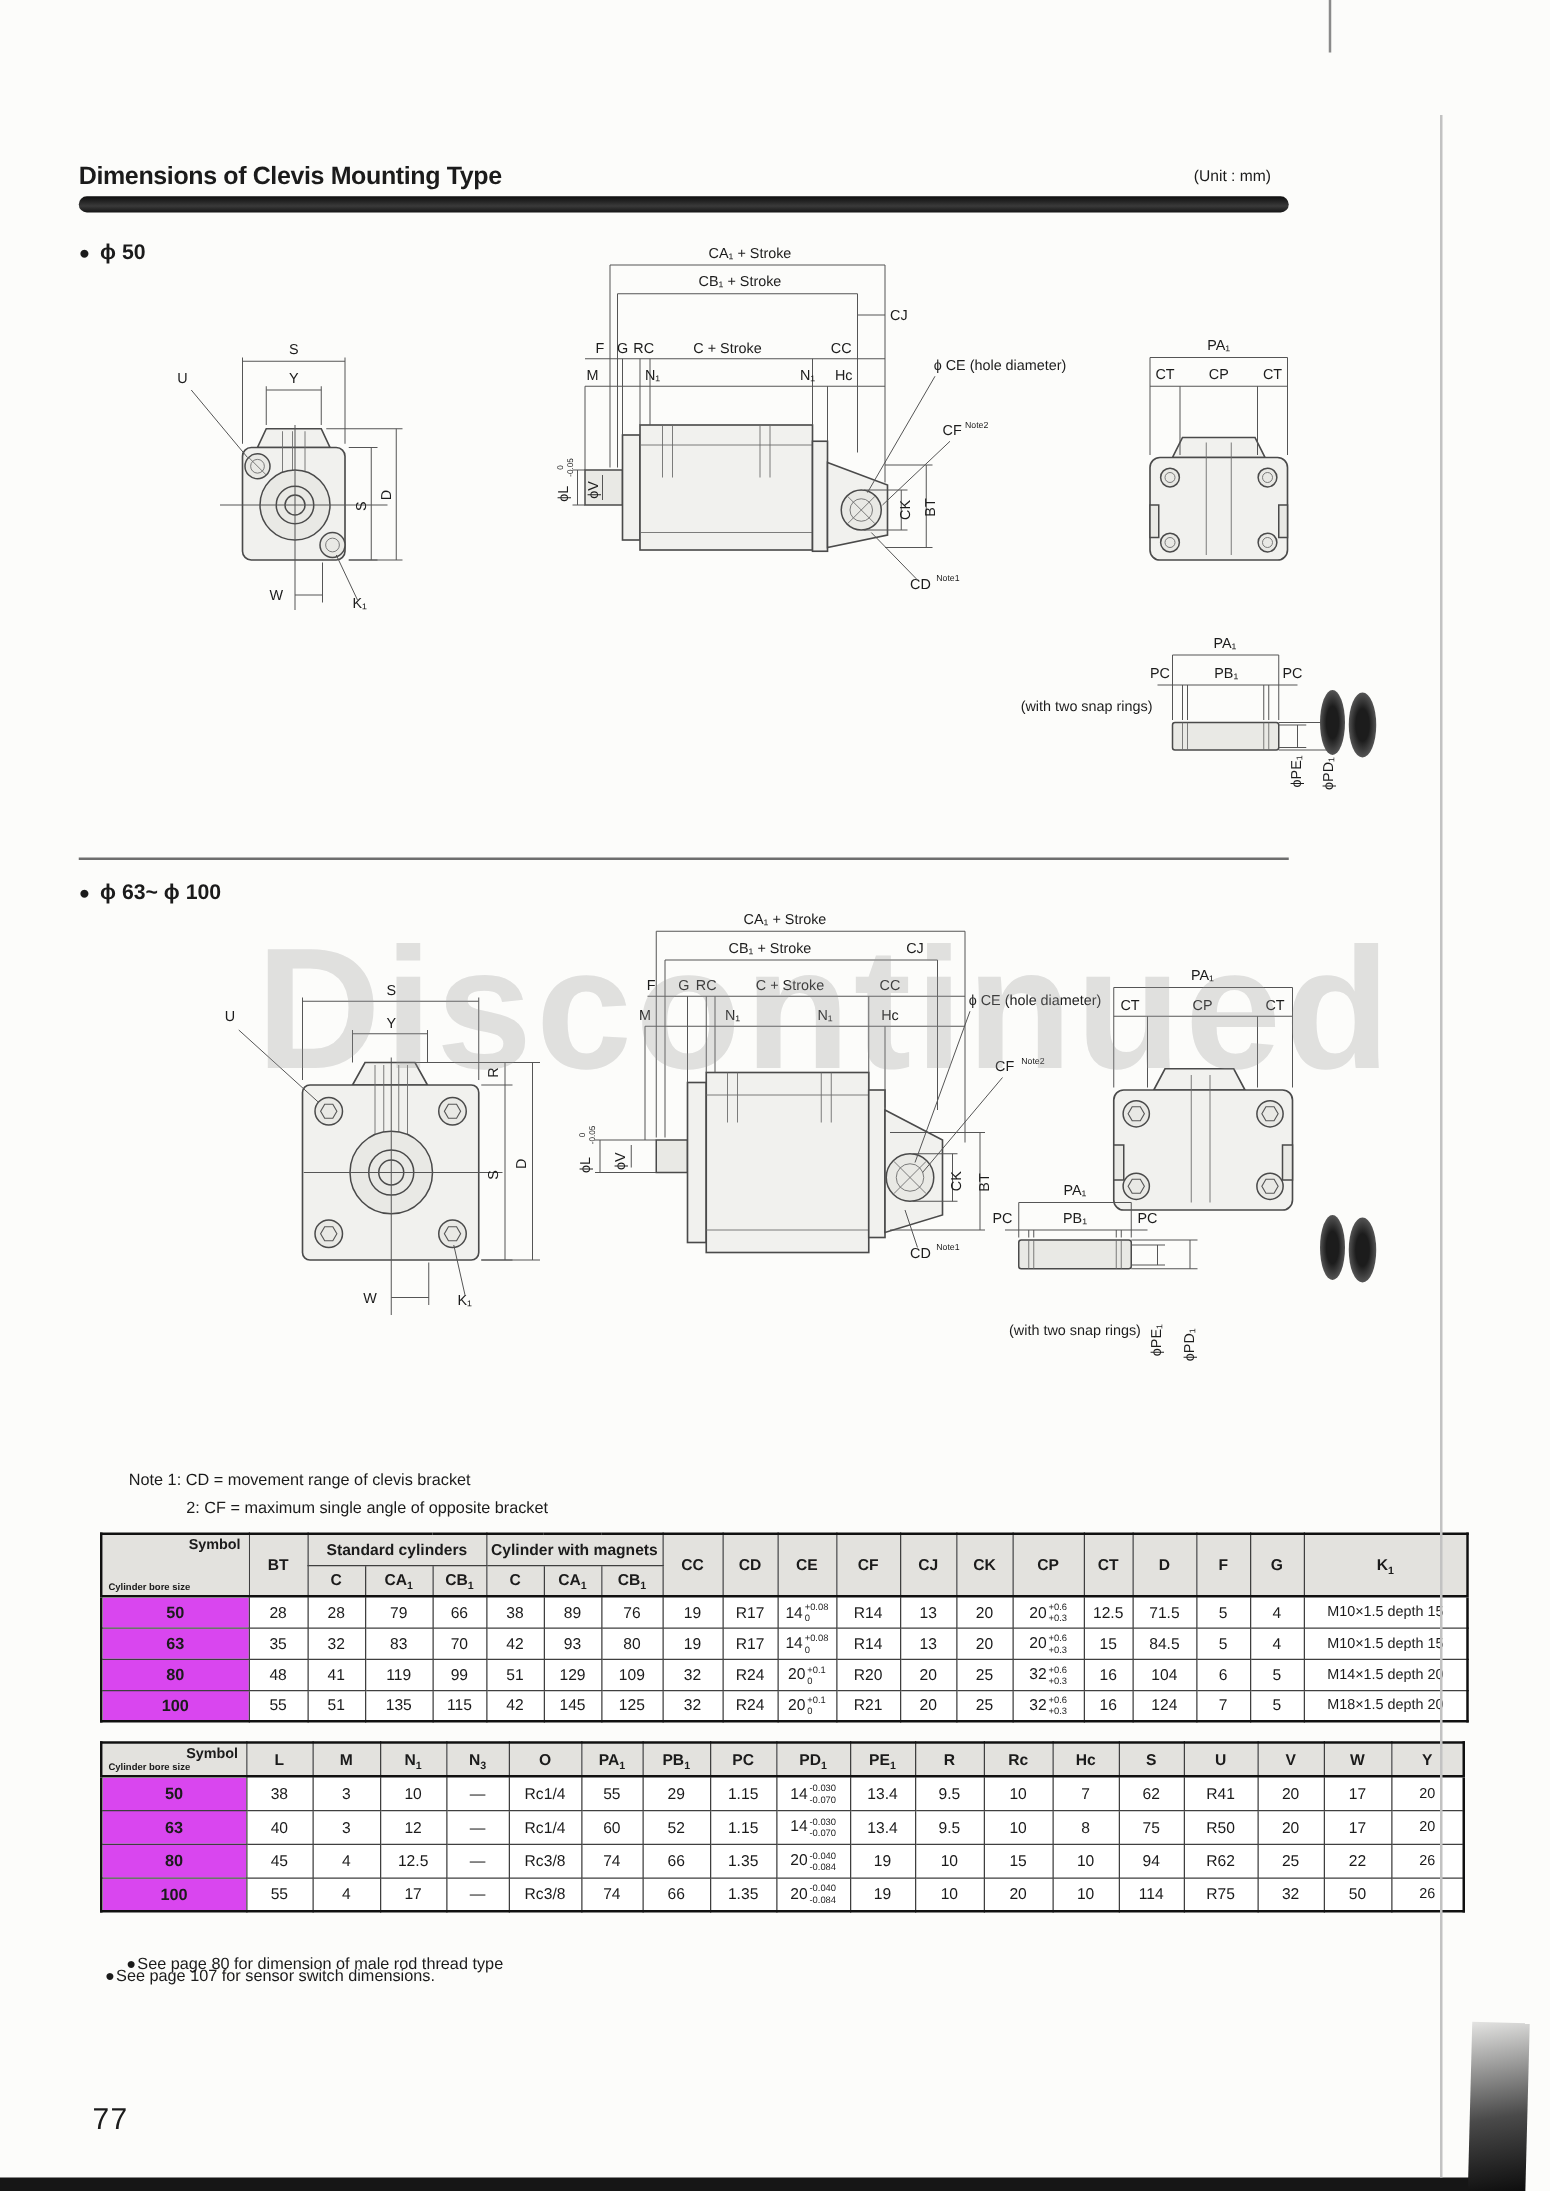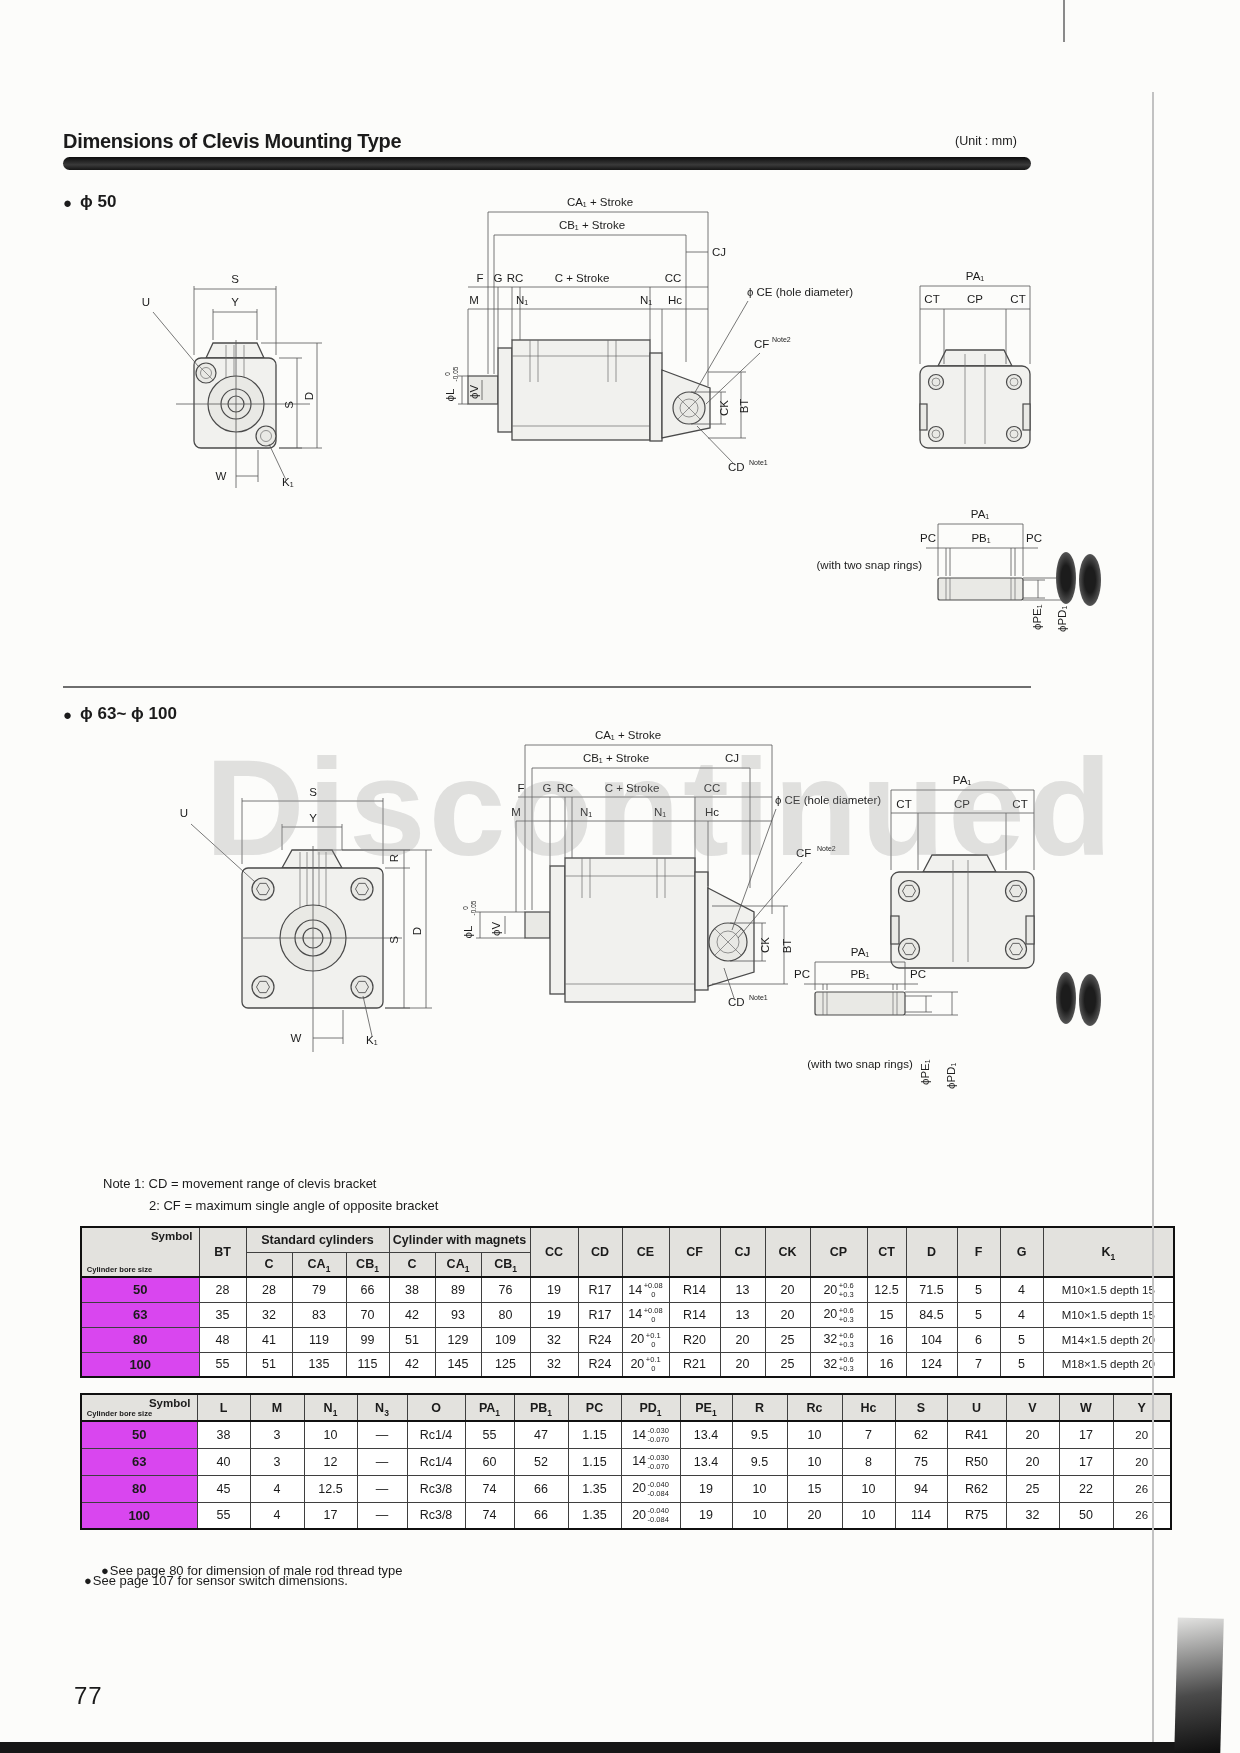--- a/index.html
+++ b/index.html
@@ -45,21 +45,21 @@
   .t .bore{font-weight:bold;font-size:13px;background:#d946ef;}
   .t sub{font-size:8.5px;line-height:0;}
   .t .grp{font-weight:bold;font-size:12.5px;}
   .t td:last-child{font-size:11.5px;}
   .corner-cell{position:relative;padding:0;
      background-image:linear-gradient(to bottom right,transparent calc(50% - 0.8px),#222 calc(50% - 0.8px),#222 calc(50% + 0.8px),transparent calc(50% + 0.8px));
      background-color:#e3e2de;}
   .corner-cell .c-top{position:absolute;top:2px;right:6px;font-size:11.5px;font-weight:bold;}
   .corner-cell .c-bot{position:absolute;bottom:2px;left:3px;font-size:8px;font-weight:bold;transform:scale(0.95);}
   .tol{display:inline-flex;align-items:center;justify-content:center;gap:1.5px;line-height:1;}
-  .tol .ts{display:inline-flex;flex-direction:column;font-size:7.5px;line-height:1.2;text-align:center;}
+  .tol .ts{display:inline-flex;flex-direction:column;font-size:7.5px;line-height:1.2;text-align:left;}
   
   .fnote1{position:absolute;left:101px;top:1519px;font-size:13px;margin-top:44px;}
   .fnote2{position:absolute;left:84px;top:1573px;font-size:13px;}
   .fnote1 .b,.fnote2 .b{font-size:13px;margin-right:1px;}
   .pageno{position:absolute;left:74px;top:1682px;font-size:24px;letter-spacing:1px;}
   
   .bottombar{position:absolute;left:0;top:1742px;width:1212px;height:11px;background:#161616;}
   .edge-line{position:absolute;left:1152px;top:92px;width:2px;height:1650px;background:#c2c2c2;}
   .edge-top{position:absolute;left:1063px;top:0;width:2px;height:42px;background:#8a8a8a;}
   .wedge{position:absolute;left:1176px;top:1618px;width:46px;height:138px;transform:rotate(1.5deg);
@@ -691,21 +691,21 @@
       </thead>
       <tbody>
         <tr>
           <th class="bore">50</th>
           <td>38</td>
           <td>3</td>
           <td>10</td>
           <td>—</td>
           <td>Rc1/4</td>
           <td>55</td>
-          <td>47</td>
+          <td>29</td>
           <td>1.15</td>
           <td><span class="tol">
               <span>14</span>
               <span class="ts">
                 <span>-0.030</span>
                 <span>-0.070</span>
               </span>
             </span></td>
           <td>13.4</td>
           <td>9.5</td>

